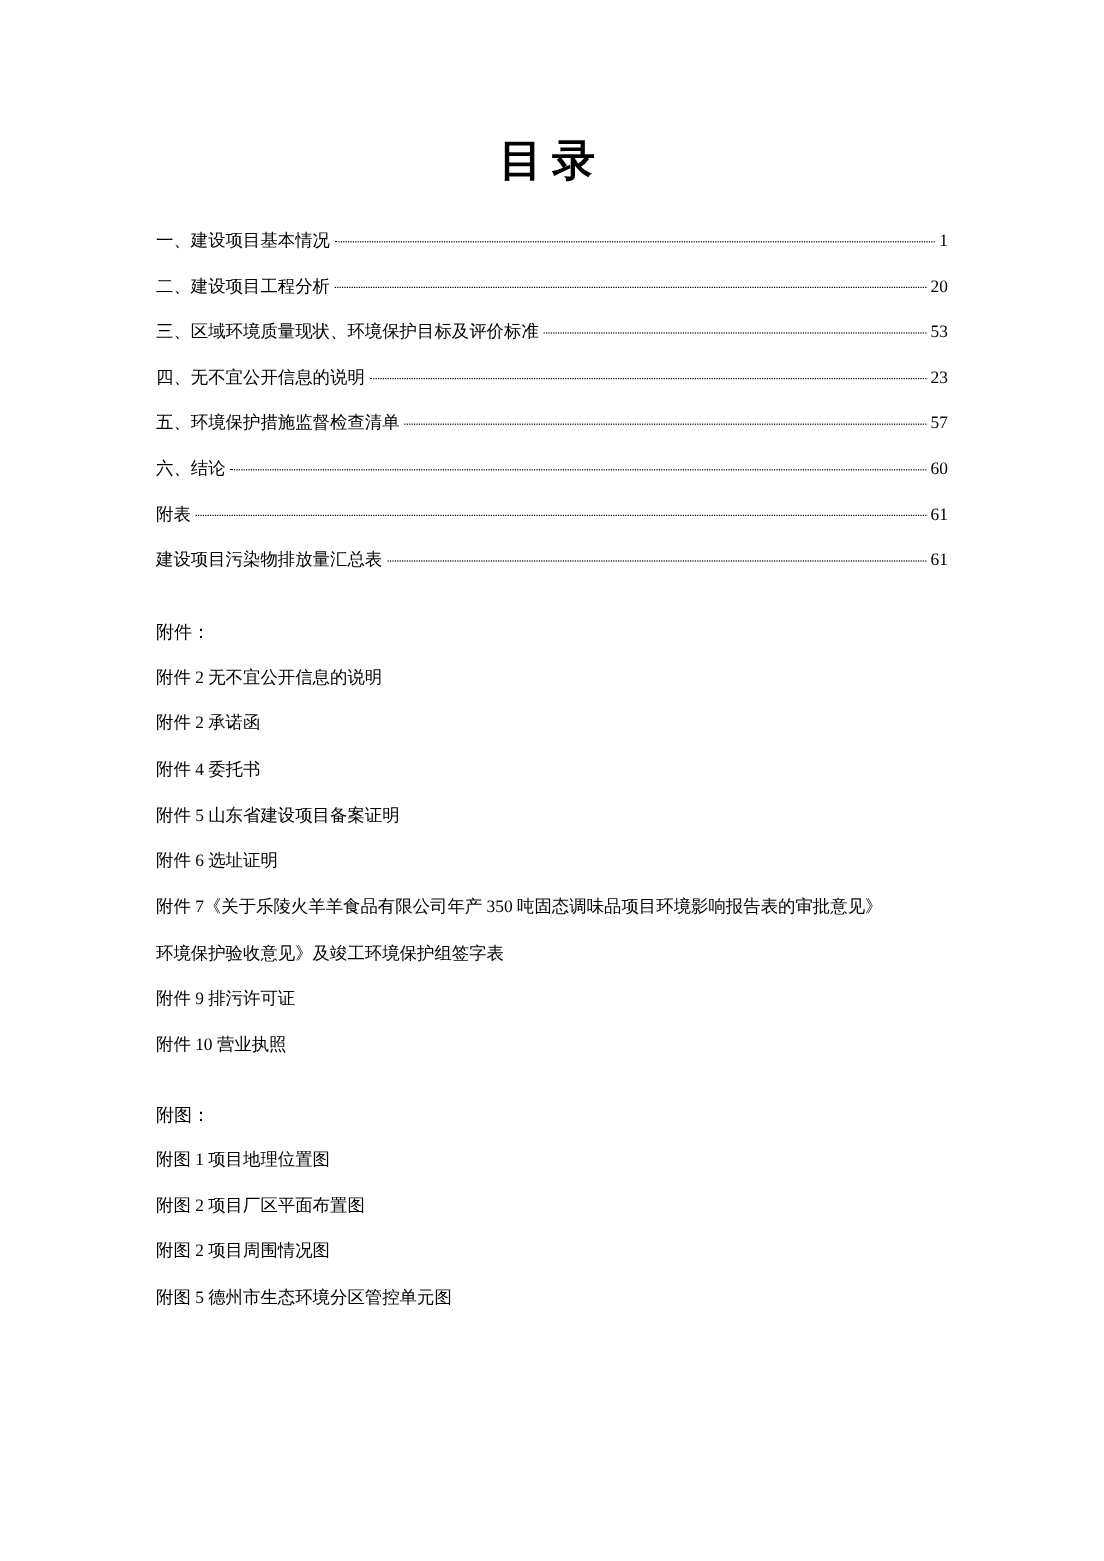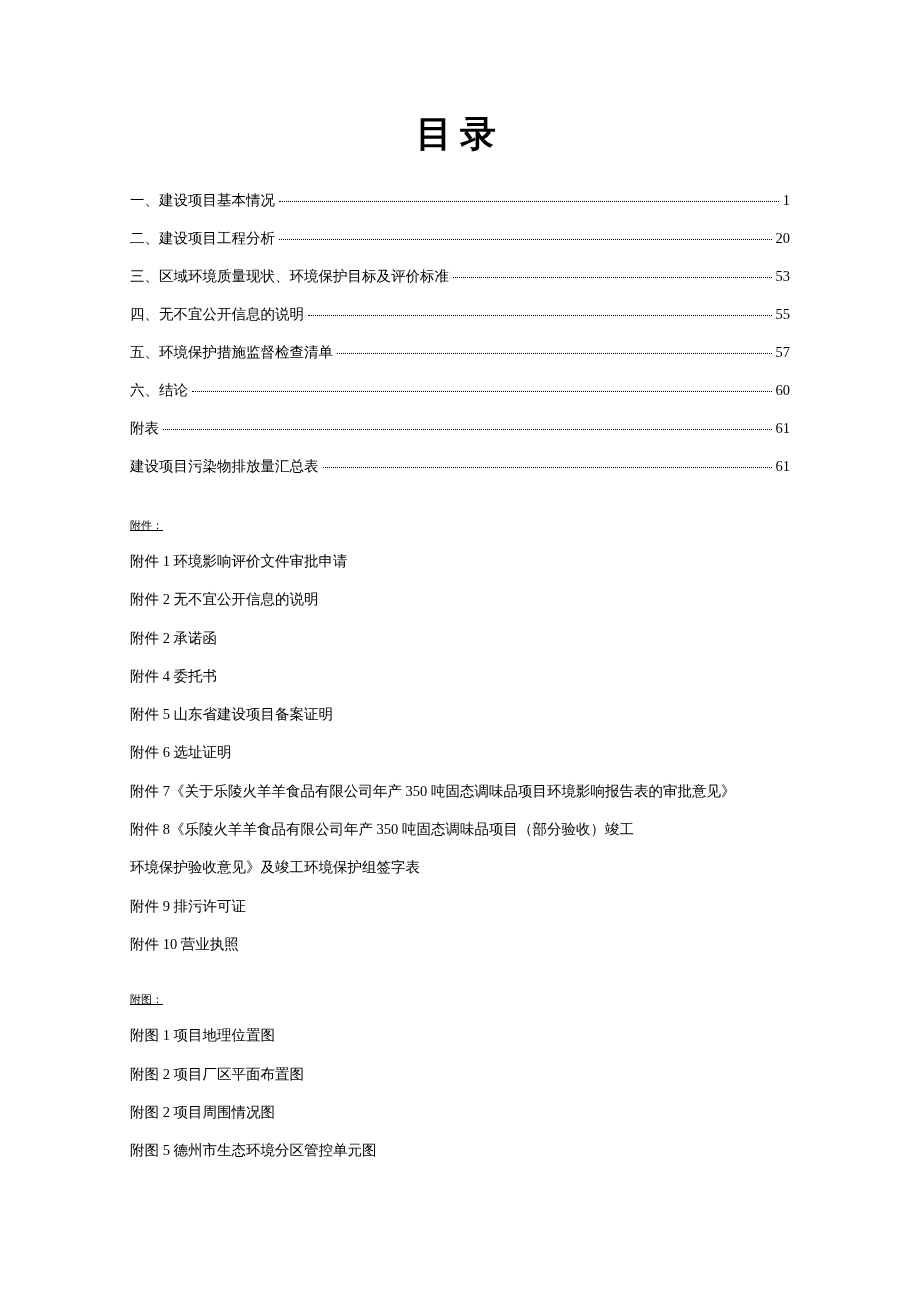--- a/index.html
+++ b/index.html
@@ -43,23 +43,22 @@
       top: -3px;
       min-width: 20px;
     }
     .toc-page {
       flex-shrink: 0;
     }
     .section {
       margin-bottom: 38px;
     }
     .section-heading {
-      font-size: 11px;
+      font-size: 15px;
       margin-bottom: 18px;
-      text-decoration: underline;
     }
     .line-item {
       font-size: 14.5px;
       margin-bottom: 18px;
       line-height: 1.4;
     }
   </style>
 </head>
 <body>
 
@@ -77,21 +76,21 @@
     <span class="toc-page">20</span>
   </div>
   <div class="toc-item">
     <span class="toc-label">三、区域环境质量现状、环境保护目标及评价标准</span>
     <span class="toc-dots"></span>
     <span class="toc-page">53</span>
   </div>
   <div class="toc-item">
     <span class="toc-label">四、无不宜公开信息的说明</span>
     <span class="toc-dots"></span>
-    <span class="toc-page">55</span>
+    <span class="toc-page">23</span>
   </div>
   <div class="toc-item">
     <span class="toc-label">五、环境保护措施监督检查清单</span>
     <span class="toc-dots"></span>
     <span class="toc-page">57</span>
   </div>
   <div class="toc-item">
     <span class="toc-label">六、结论</span>
     <span class="toc-dots"></span>
     <span class="toc-page">60</span>
@@ -103,28 +102,26 @@
   </div>
   <div class="toc-item">
     <span class="toc-label">建设项目污染物排放量汇总表</span>
     <span class="toc-dots"></span>
     <span class="toc-page">61</span>
   </div>
 </div>
 
 <div class="section">
   <div class="section-heading">附件：</div>
-  <div class="line-item">附件 1 环境影响评价文件审批申请</div>
   <div class="line-item">附件 2 无不宜公开信息的说明</div>
   <div class="line-item">附件 2 承诺函</div>
   <div class="line-item">附件 4 委托书</div>
   <div class="line-item">附件 5 山东省建设项目备案证明</div>
   <div class="line-item">附件 6 选址证明</div>
   <div class="line-item">附件 7《关于乐陵火羊羊食品有限公司年产 350 吨固态调味品项目环境影响报告表的审批意见》</div>
-  <div class="line-item">附件 8《乐陵火羊羊食品有限公司年产 350 吨固态调味品项目（部分验收）竣工</div>
   <div class="line-item">环境保护验收意见》及竣工环境保护组签字表</div>
   <div class="line-item">附件 9 排污许可证</div>
   <div class="line-item">附件 10 营业执照</div>
 </div>
 
 <div class="section">
   <div class="section-heading">附图：</div>
   <div class="line-item">附图 1 项目地理位置图</div>
   <div class="line-item">附图 2 项目厂区平面布置图</div>
   <div class="line-item">附图 2 项目周围情况图</div>

